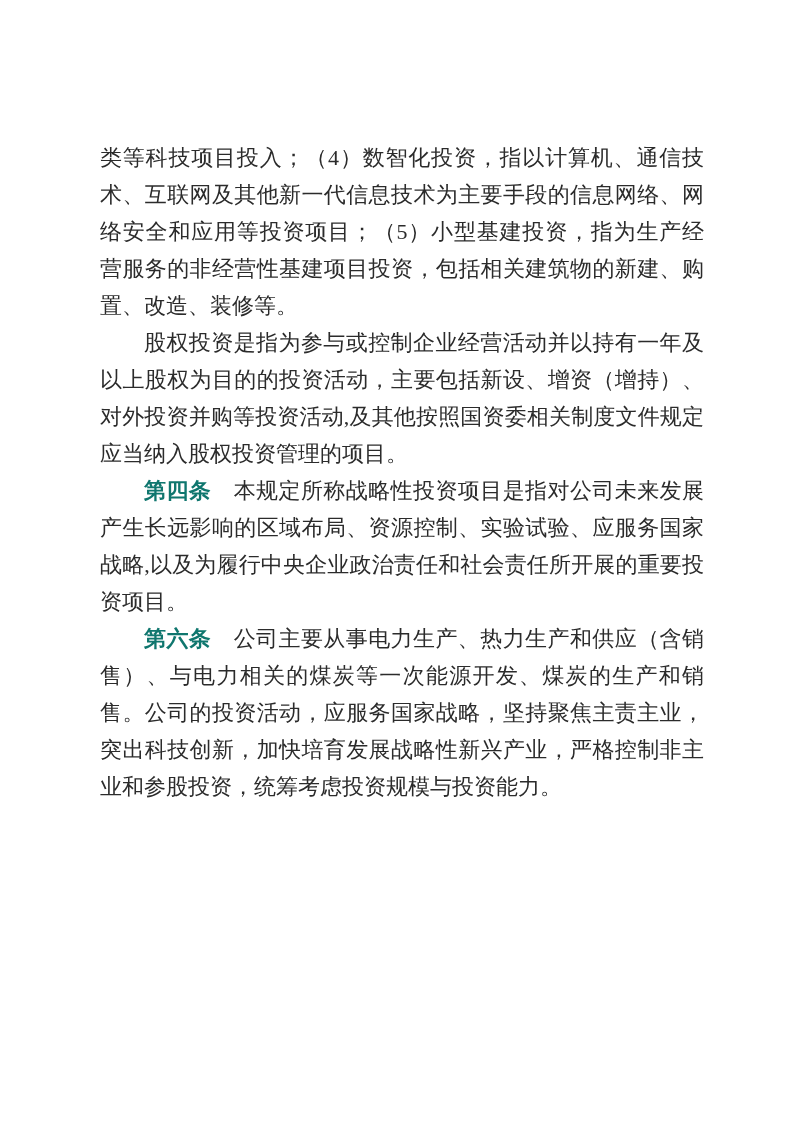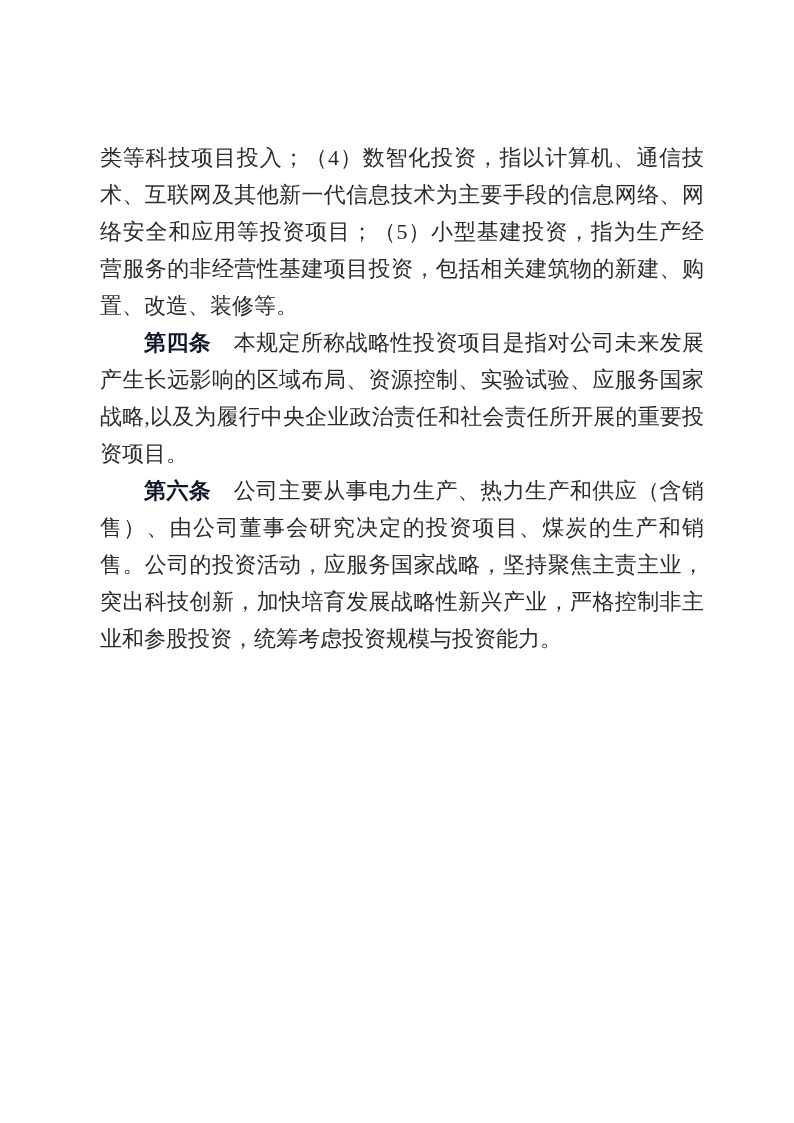--- a/index.html
+++ b/index.html
@@ -30,21 +30,21 @@
     text-align: justify;
     text-justify: inter-ideograph;
     word-break: break-all;
     color: #2b2b2b;
   }
   .para.indent {
     text-indent: 44px;
   }
   .term {
     font-weight: bold;
-    color: #0f172a;
+    color: #0f766e;
   }
   .page-footer {
     position: absolute;
     left: 0;
     right: 0;
     top: 993px;
     text-align: center;
   }
   .page-number {
     font-size: 21px;
@@ -54,25 +54,26 @@
 </style>
 </head>
 <body>
 
 <div class="page">
 
   <main class="content">
 
     <p class="para"><span>类等科技项目投入；（4）数智化投资，指以计算机、通信技术、互联网及其他新一代信息技术为主要手段的信息网络、网络安全和应用等投资项目；（5）小型基建投资，指为生产经营服务的非经营性基建项目投资，包括相关建筑物的新建、购置、改造、装修等。</span></p>
 
+    <p class="para indent"><span>股权投资是指为参与或控制企业经营活动并以持有一年及以上股权为目的的投资活动，主要包括新设、增资（增持）、对外投资并购等投资活动,及其他按照国资委相关制度文件规定应当纳入股权投资管理的项目。</span></p>
 
     <p class="para indent"><span class="term">第四条</span><span>　本规定所称战略性投资项目是指对公司未来发展产生长远影响的区域布局、资源控制、实验试验、应服务国家战略,以及为履行中央企业政治责任和社会责任所开展的重要投资项目。</span></p>
 
 
-    <p class="para indent"><span class="term">第六条</span><span>　公司主要从事电力生产、热力生产和供应（含销售）、由公司董事会研究决定的投资项目、煤炭的生产和销售。公司的投资活动，应服务国家战略，坚持聚焦主责主业，突出科技创新，加快培育发展战略性新兴产业，严格控制非主业和参股投资，统筹考虑投资规模与投资能力。</span></p>
+    <p class="para indent"><span class="term">第六条</span><span>　公司主要从事电力生产、热力生产和供应（含销售）、与电力相关的煤炭等一次能源开发、煤炭的生产和销售。公司的投资活动，应服务国家战略，坚持聚焦主责主业，突出科技创新，加快培育发展战略性新兴产业，严格控制非主业和参股投资，统筹考虑投资规模与投资能力。</span></p>
 
   </main>
 
   <footer class="page-footer">
     <span class="page-number">— 2 —</span>
   </footer>
 
 </div>
 
 </body></html>

